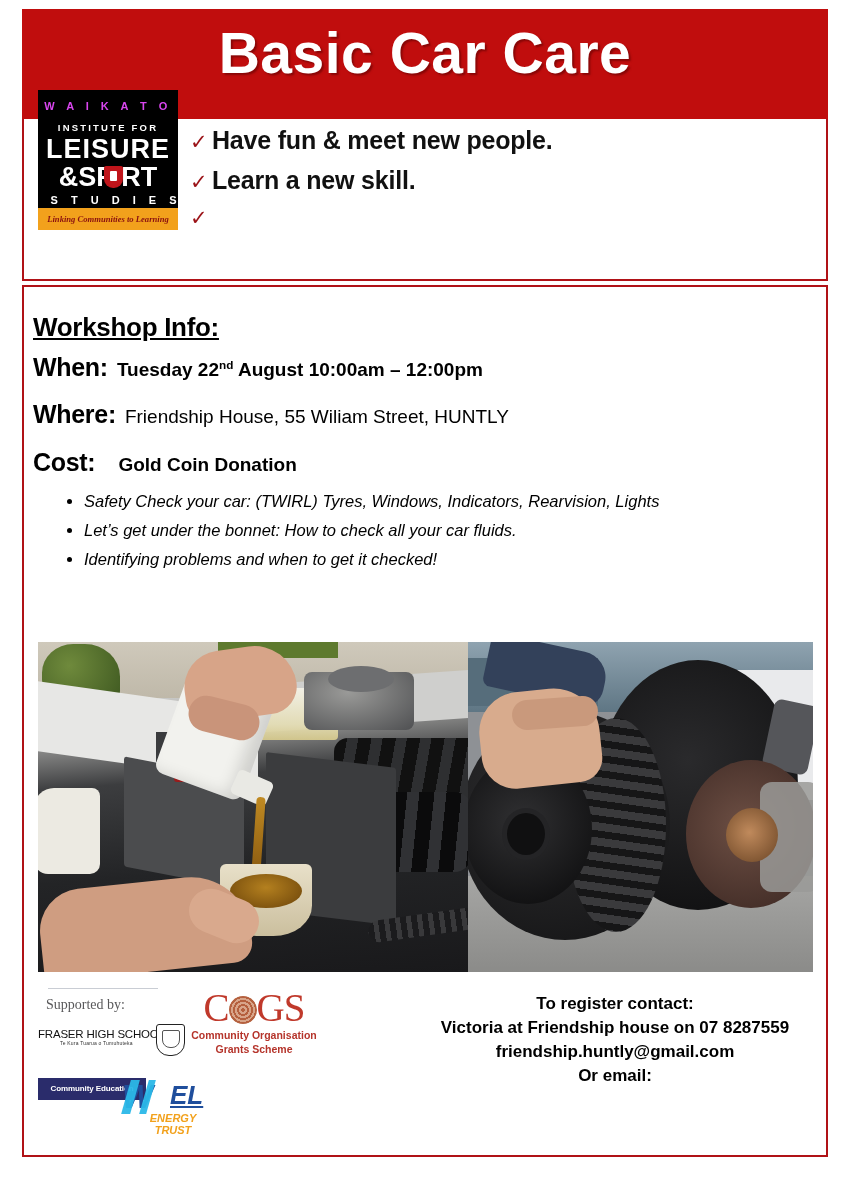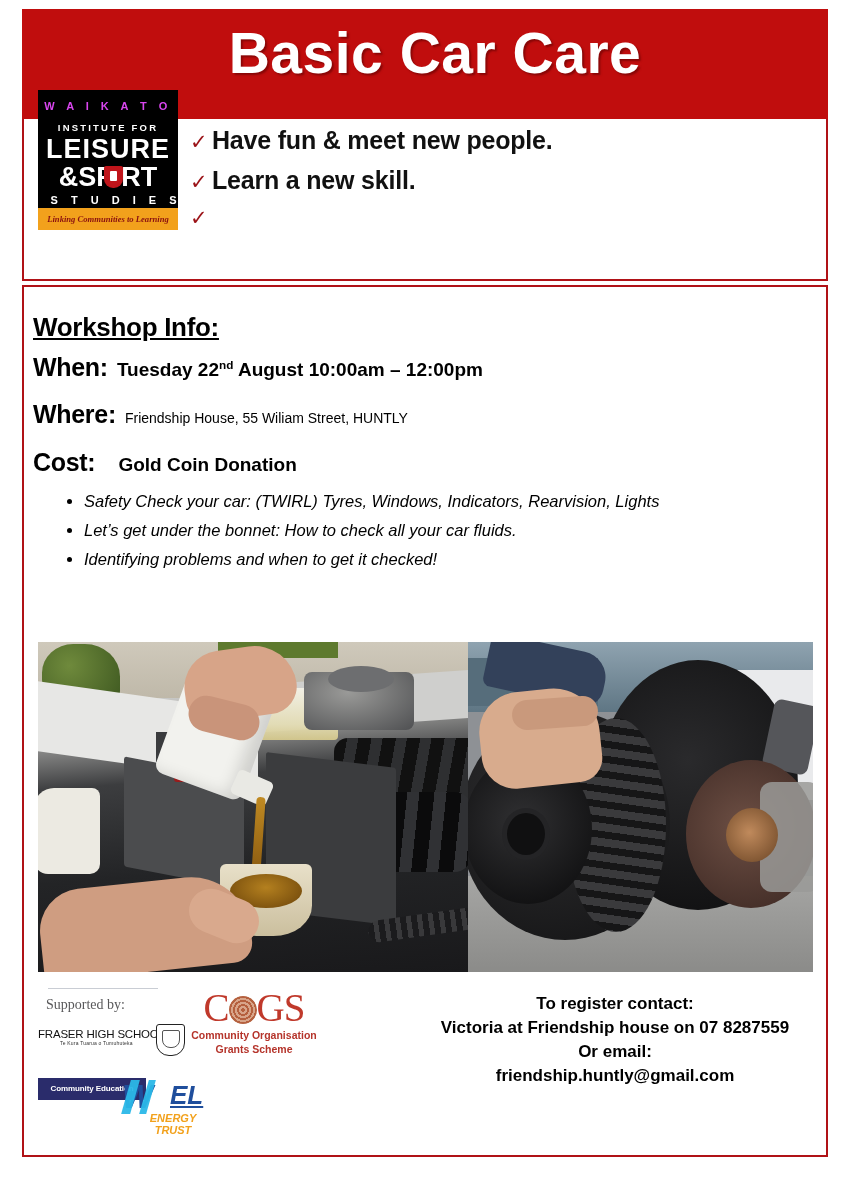--- a/index.html
+++ b/index.html
@@ -12,21 +12,21 @@
   .frame-top{position:absolute;left:22px;top:9px;width:806px;height:110px;background:#C00D0D;}
   .frame-upper{position:absolute;left:22px;top:9px;width:806px;height:272px;
                border:2px solid #B01217;box-sizing:border-box;}
   .frame-lower{position:absolute;left:22px;top:285px;width:806px;height:872px;
                border:2px solid #B01217;box-sizing:border-box;background:#fff;}
 
   
   .title{position:absolute;left:22px;top:18px;width:806px;text-align:center;
          font-family:"Liberation Sans",sans-serif;font-weight:bold;font-size:57px;
          letter-spacing:0.5px;color:#ffffff;line-height:70px;
-         text-shadow:2px 2px 2px rgba(90,0,0,0.55);margin-left:10px;}
+         text-shadow:2px 2px 2px rgba(90,0,0,0.55);}
 
   
   .logo{position:absolute;left:38px;top:90px;width:140px;height:140px;background:#000;
         overflow:hidden;}
   .logo-w{position:absolute;top:10px;left:0;width:140px;text-align:center;
           color:#d946ef;font-size:11px;font-weight:bold;letter-spacing:4.5px;}
   .logo-i{position:absolute;top:32px;left:0;width:140px;text-align:center;
           color:#ffffff;font-size:9.5px;font-weight:bold;letter-spacing:2.2px;}
   .logo-l{position:absolute;top:44px;left:0;width:140px;text-align:center;
           color:#ffffff;font-size:27px;font-weight:bold;letter-spacing:1px;line-height:30px;}
@@ -48,21 +48,21 @@
   .check-mark{color:#9B1217;font-size:21px;font-weight:bold;width:22px;flex:0 0 22px;
               font-family:"DejaVu Sans",sans-serif;}
   .check-text{font-size:25px;font-weight:bold;color:#111;letter-spacing:-0.2px;}
 
   
   .wi-title{position:absolute;left:33px;top:312px;font-size:26px;font-weight:bold;
             text-decoration:underline;letter-spacing:-0.3px;}
   .row{position:absolute;display:flex;align-items:baseline;}
   .lbl{font-size:25px;font-weight:bold;letter-spacing:-0.3px;}
   .val-b{font-size:19px;font-weight:bold;}
-  .val-n{font-size:14px;font-weight:normal;}
+  .val-n{font-size:19px;font-weight:normal;}
   .r-when{left:33px;top:353px;}
   .r-where{left:33px;top:400px;}
   .r-cost{left:33px;top:448px;}
   .gap-sm{display:inline-block;width:9px;}
   .gap-md{display:inline-block;width:23px;}
   sup{font-size:0.62em;vertical-align:super;}
 
   
   .blist{position:absolute;left:58px;top:489px;width:760px;margin:0;padding:0 0 0 26px;}
   .blist li{font-size:16.5px;font-style:italic;line-height:25px;margin-bottom:4px;}
@@ -353,17 +353,17 @@
       <span class="wel-el">EL</span>
     </div>
     <div class="wel-t1">ENERGY</div>
     <div class="wel-t2">TRUST</div>
   </div>
 
 
   <div class="contact">
     <div>To register contact:</div>
     <div>Victoria at Friendship house on 07 8287559</div>
+    <div>friendship.huntly@gmail.com</div>
     <div>Or email:</div>
-    <div>friendship.huntly@gmail.com</div>
   </div>
 
 </div>
 
 </body></html>

